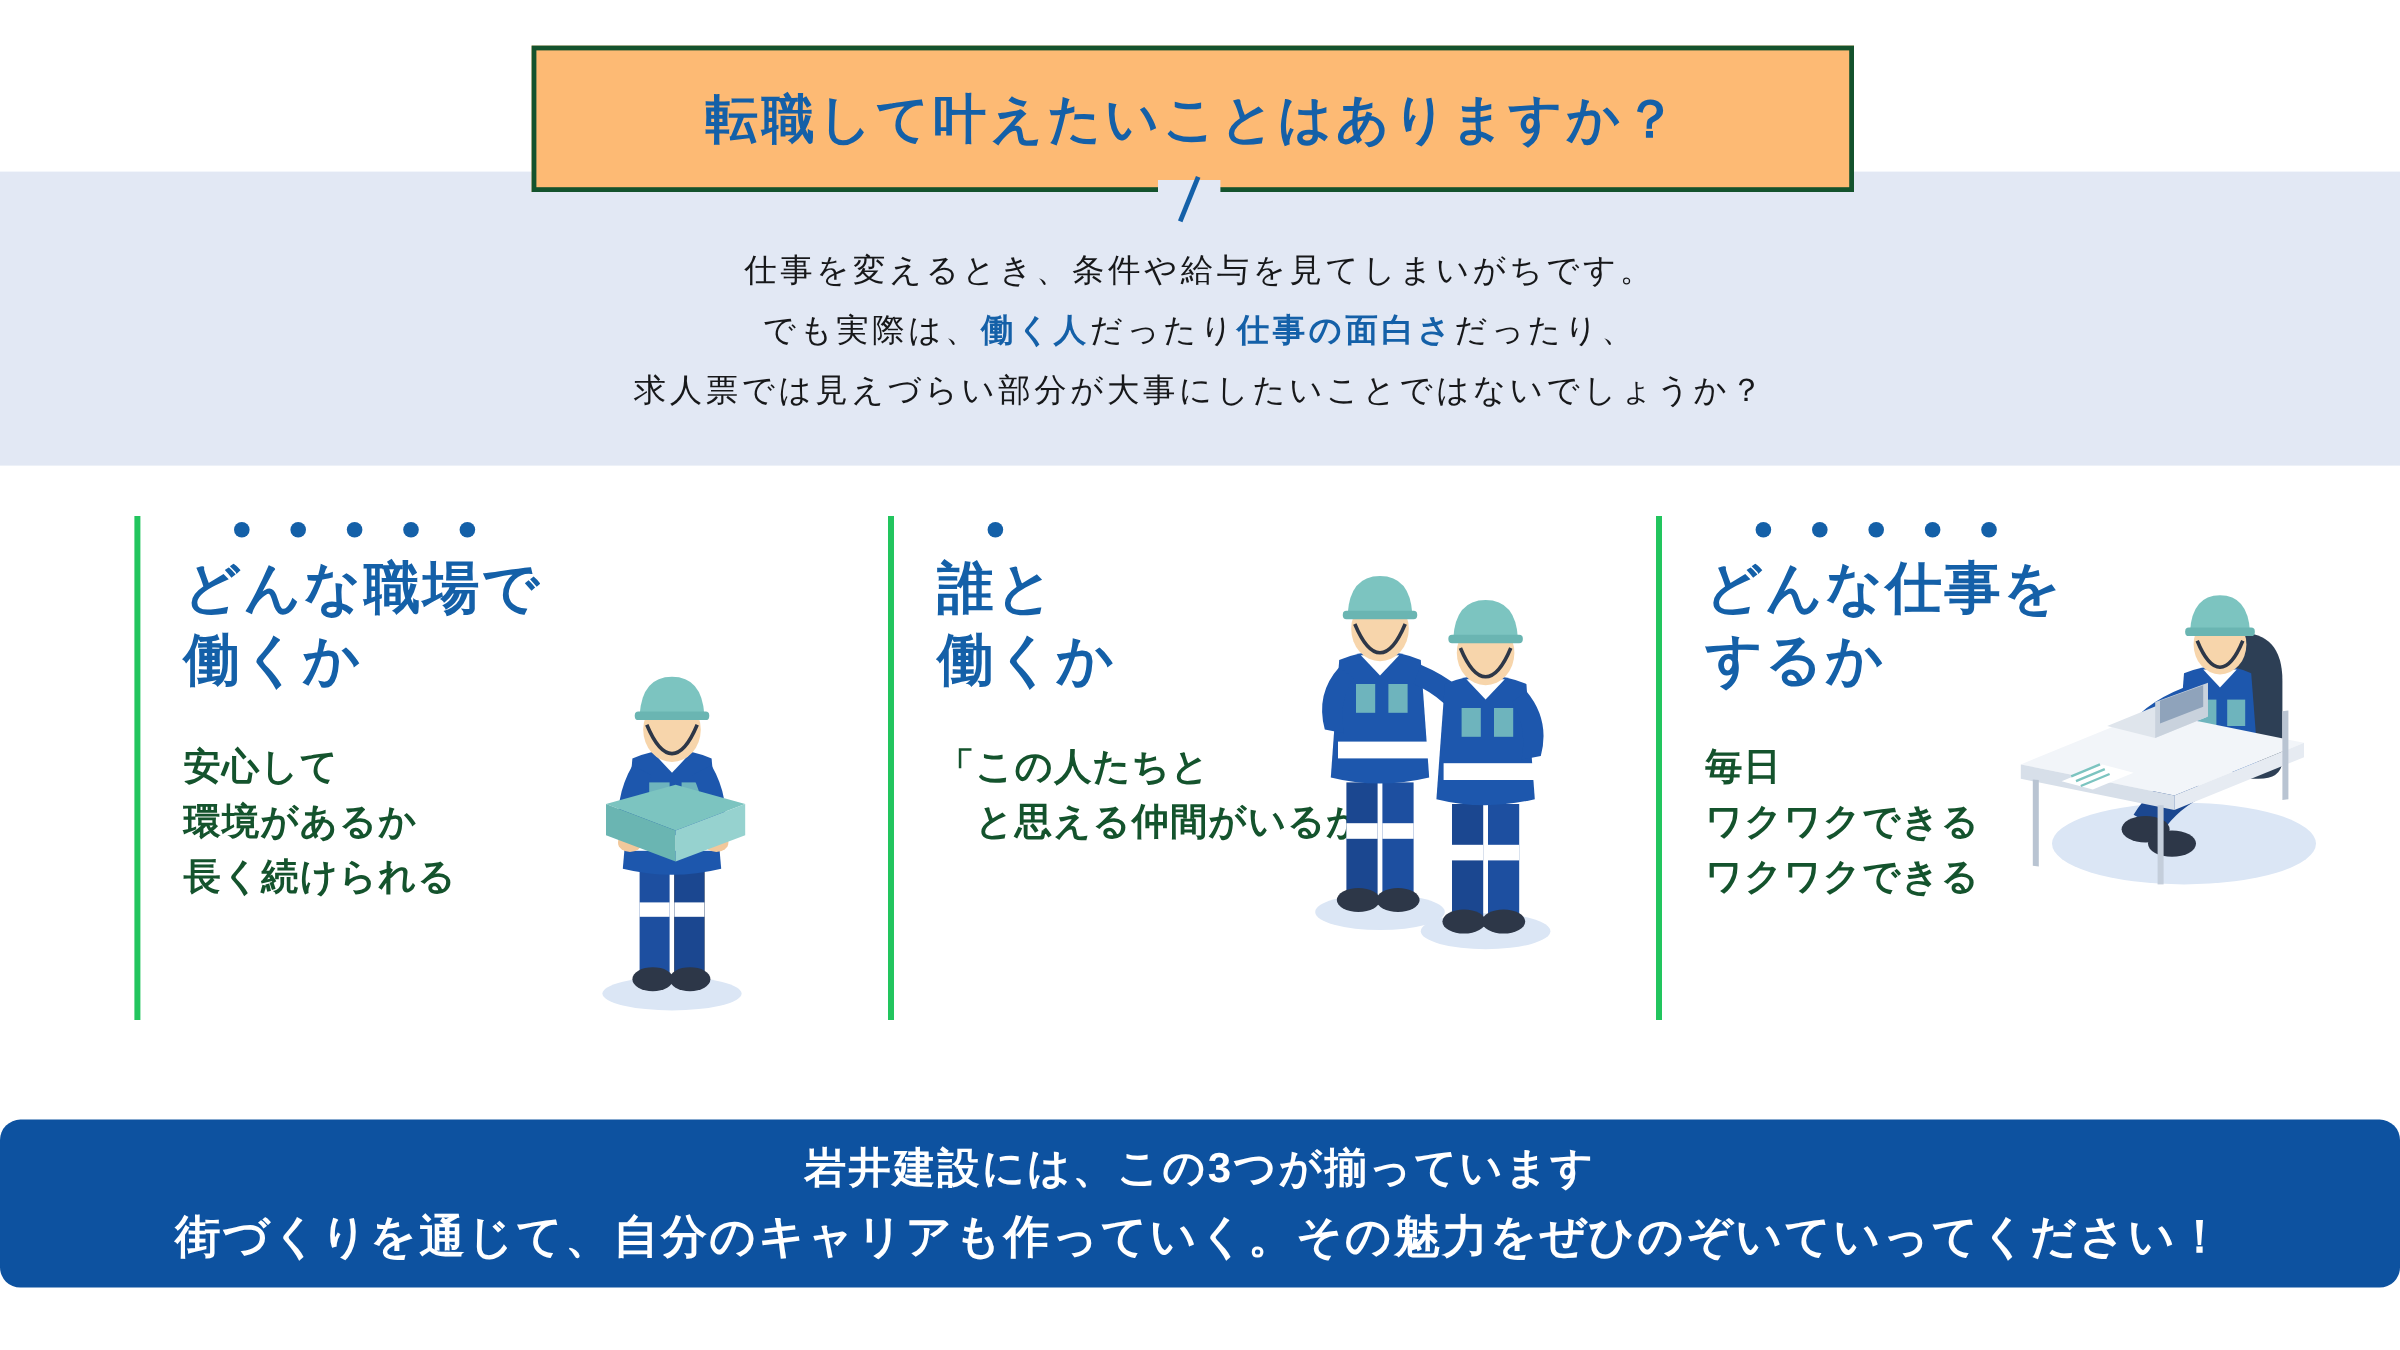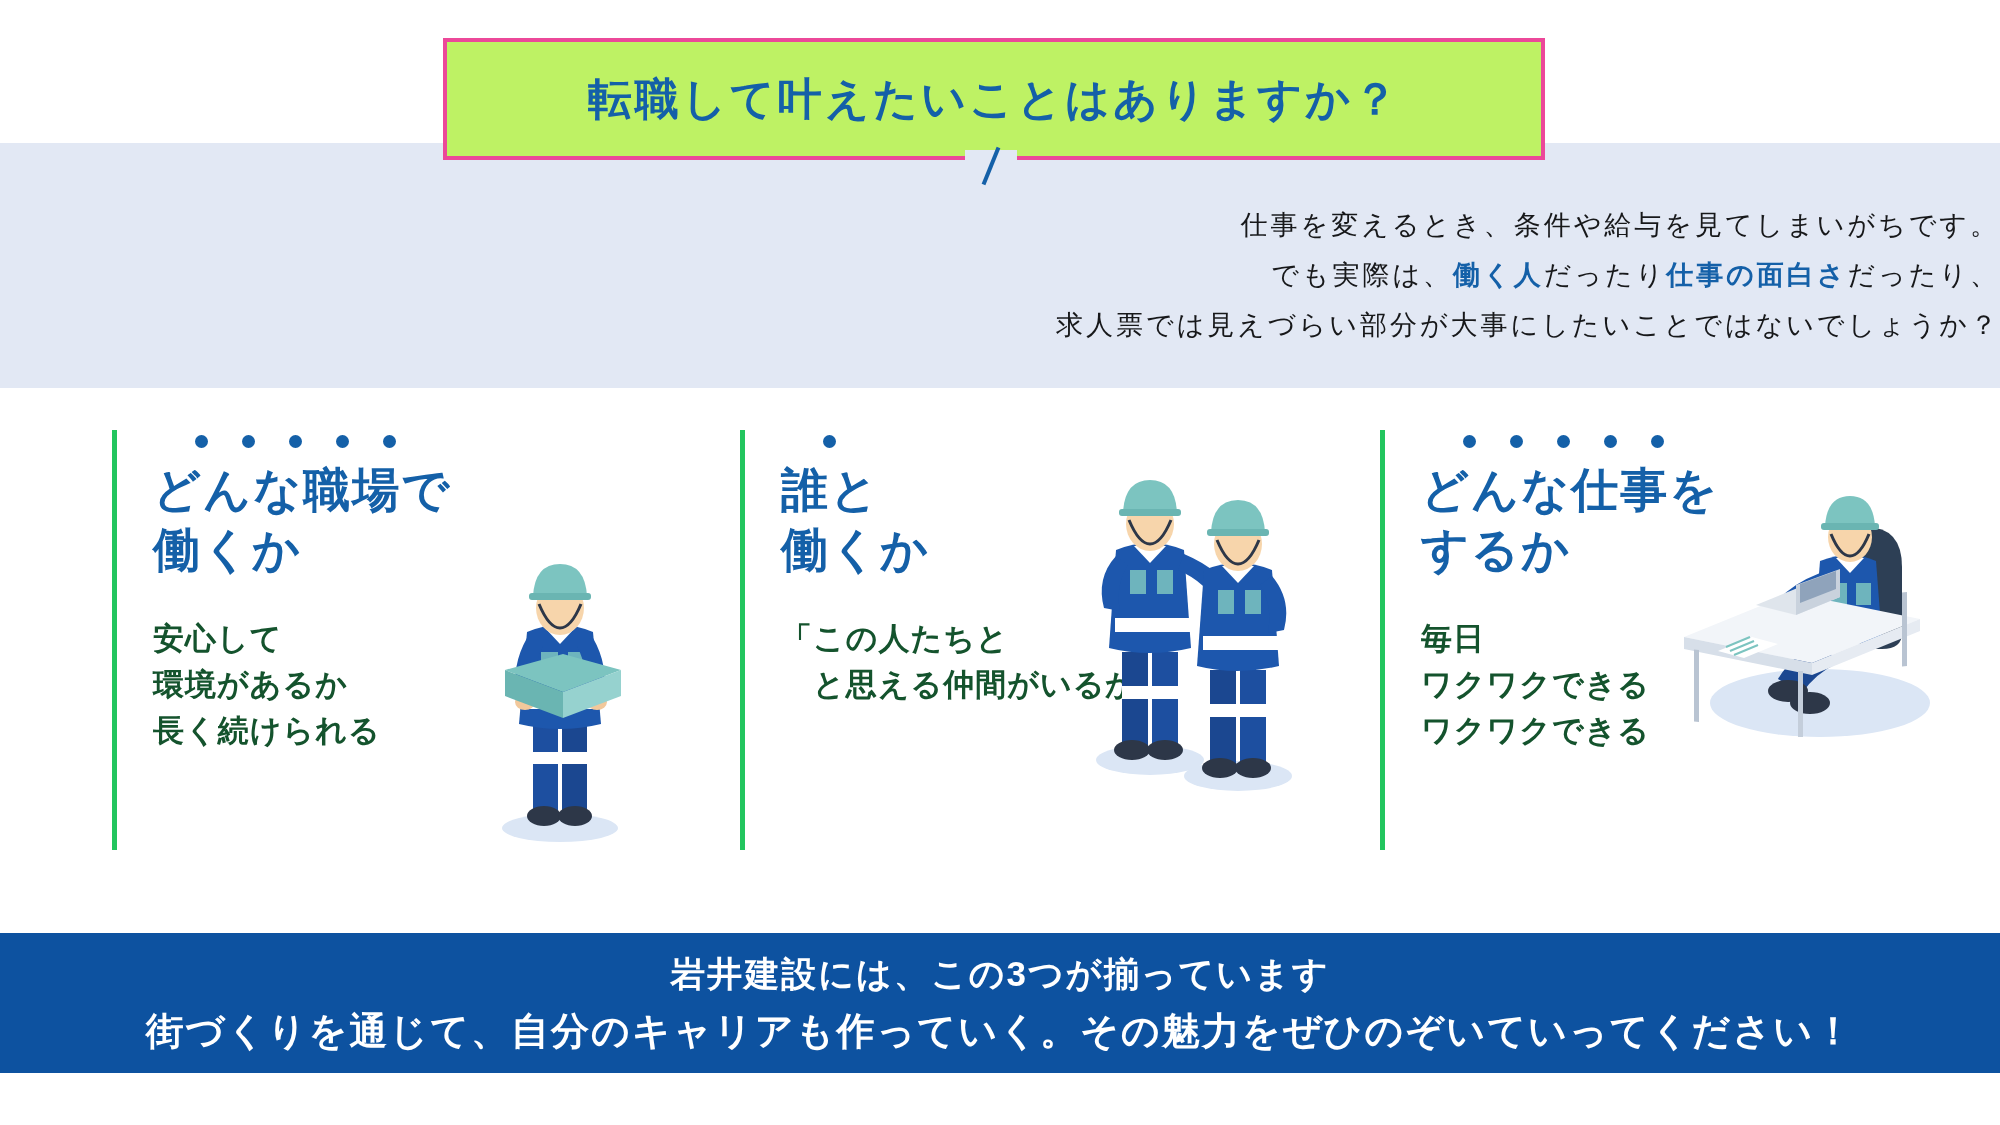--- a/index.html
+++ b/index.html
@@ -17,22 +17,22 @@
     left:0; top:143px;
     width:2000px; height:245px;
     background:#e2e8f4;
   }
 
   
   .headline-box {
     position:absolute;
     left:443px; top:38px;
     width:1102px; height:122px;
-    border:4px solid #ec4899;
-    background:#bef264;
+    border:4px solid #14532d;
+    background:#fdba74;
     display:flex;
     align-items:center;
     justify-content:center;
     z-index:5;
   }
   .headline-text {
     font-size:44px;
     font-weight:bold;
     color:#1460a8;
     letter-spacing:3px;
@@ -60,21 +60,21 @@
     width:52px; height:14px;
     background:#e2e8f4;
     z-index:6;
   }
 
   
   .intro-text {
     position:absolute;
     left:0; top:200px;
     width:2000px;
-    text-align:right;
+    text-align:center;
     z-index:4;
   }
   .intro-line {
     font-size:27px;
     color:#17181a;
     letter-spacing:3px;
     line-height:50px;
     white-space:nowrap;
   }
   .hl { color:#1460a8; font-weight:bold; }
@@ -132,20 +132,21 @@
   
   .banner {
     position:absolute;
     left:0; top:933px;
     width:2000px; height:140px;
     background:#0d52a0;
     display:flex;
     flex-direction:column;
     align-items:center;
     justify-content:center;
+    border-radius:17px;
   }
   .banner-line-1 {
     font-size:35px;
     font-weight:bold;
     color:#ffffff;
     letter-spacing:2px;
     line-height:56px;
     white-space:nowrap;
   }
   .banner-line-2 {

